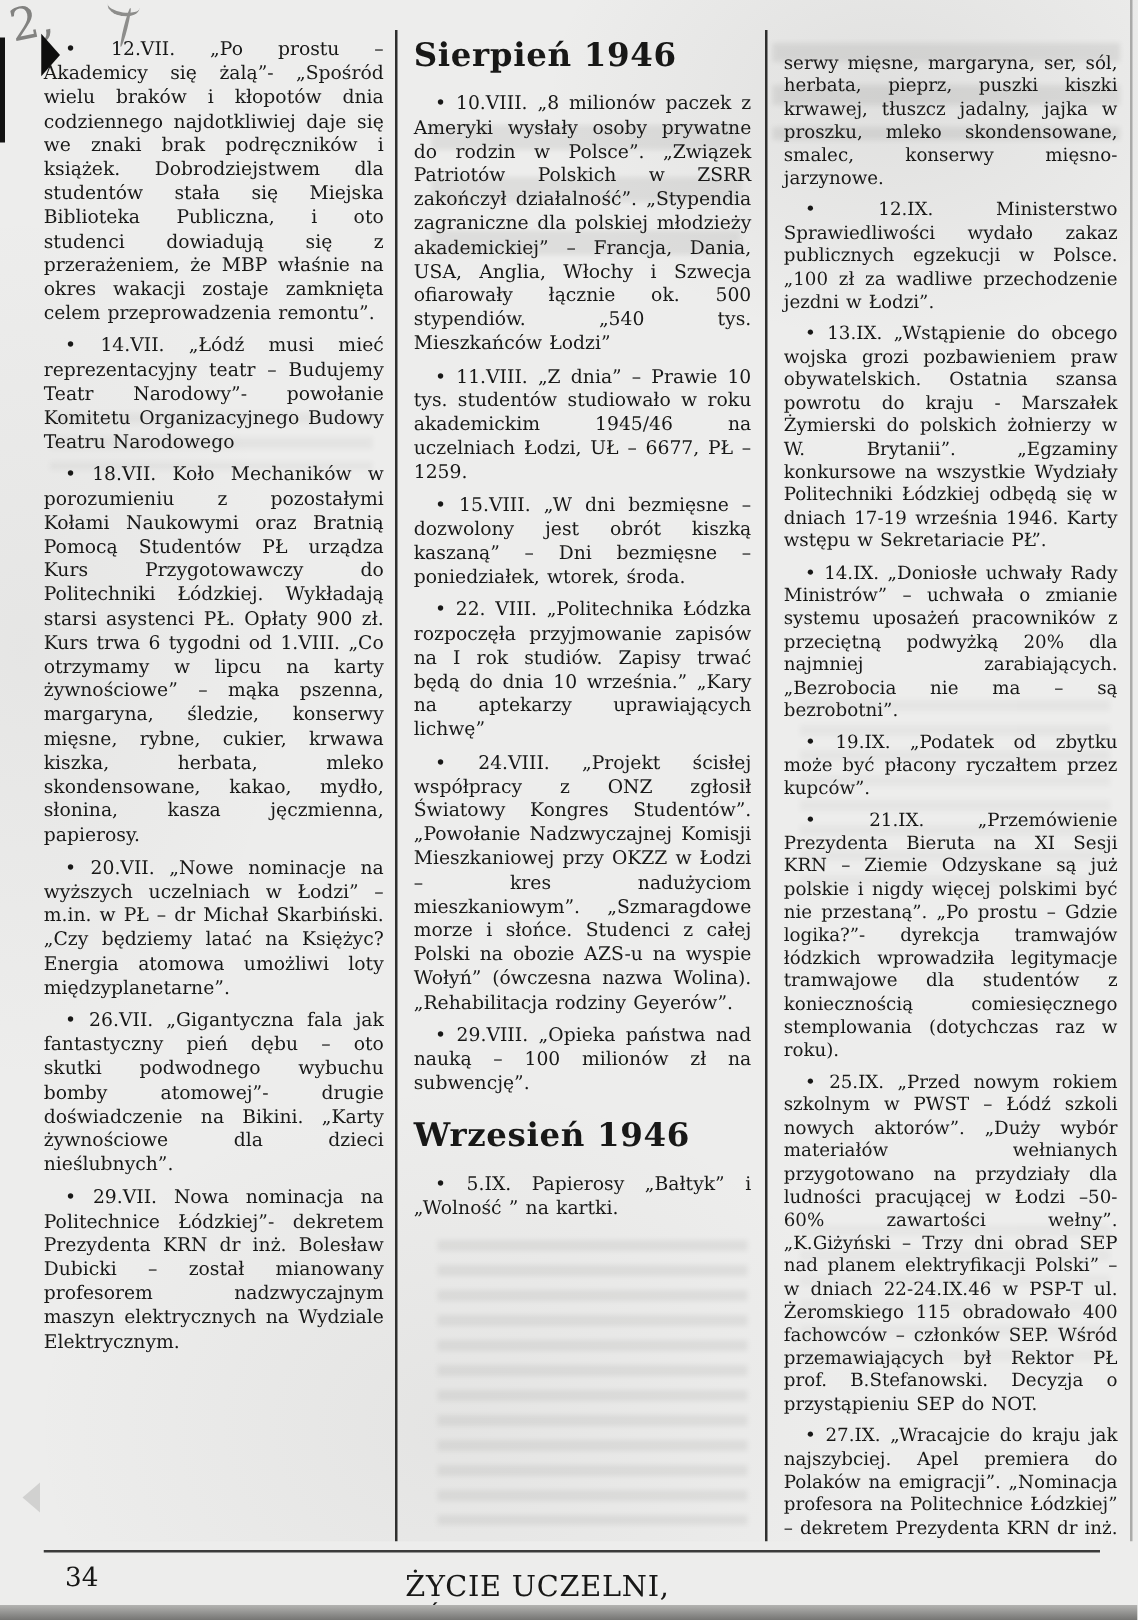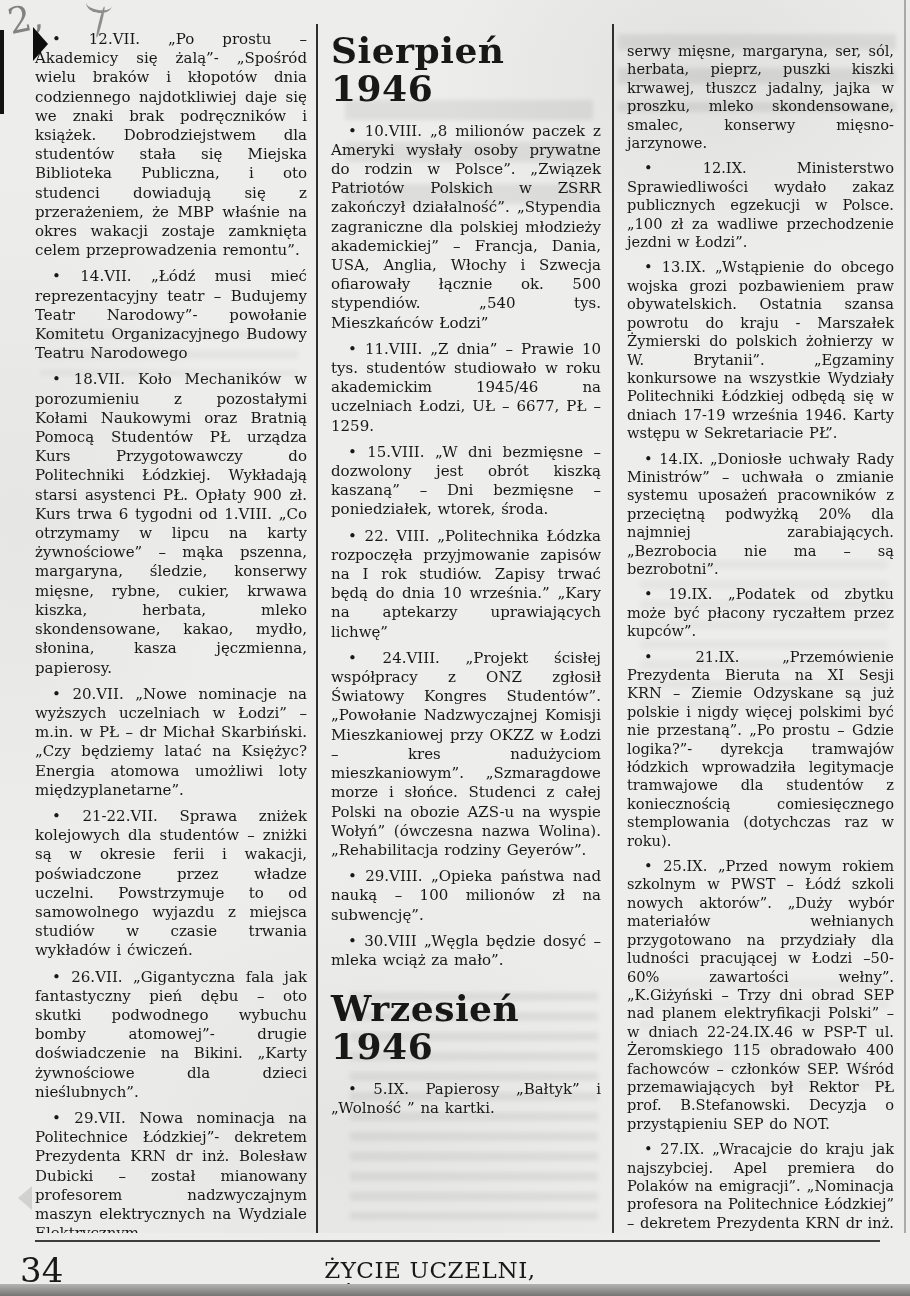--- a/index.html
+++ b/index.html
@@ -12,32 +12,32 @@
       radial-gradient(ellipse 520px 420px at 40% 88%, rgba(110,110,108,.07), transparent 65%),
       radial-gradient(ellipse 300px 500px at 2% 40%, rgba(110,110,108,.06), transparent 70%),
       #ededec;
   }
   .col{position:absolute;text-align:justify;z-index:2;}
   .col p{margin:0 0 7px 0;text-indent:17px;word-spacing:1px;}
   .col p.cont{text-indent:0;}
   #col-left  {left:35px; top:30px; width:272px;font-size:15px;  line-height:19.2px;}
   #col-middle{left:331px;top:32px; width:270px;font-size:15px;  line-height:19.2px;}
   #col-right {left:627px;top:42px; width:267px;font-size:14.6px;line-height:18.4px;}
-  h2.section{font-size:36px;font-weight:bold;margin:0 0 14px 0;text-align:left;
+  h2.section{font-size:26px;font-weight:bold;margin:0 0 14px 0;text-align:left;
              letter-spacing:.5px;line-height:1.05;}
   h2.section.second{margin-top:20px;}
   .vrule{position:absolute;width:2px;background:#2f2f2e;z-index:3;}
   #divider-left {left:316px;top:24px;height:1211px;}
   #divider-right{left:612px;top:24px;height:1215px;}
   #edge-right{position:absolute;left:904px;top:0;width:2px;height:1284px;background:rgba(90,90,88,.45);z-index:3;}
   #edge-topleft{position:absolute;left:0;top:30px;width:4px;height:84px;background:#121212;z-index:3;}
   
   #footer-mask{position:absolute;left:0;top:1233px;width:910px;height:63px;background:#ededec;z-index:5;}
   #footer-rule{position:absolute;left:35px;top:1240px;width:845px;height:2px;background:#3c3c3b;z-index:6;}
-  #page-number{position:absolute;left:20px;top:1250px;font-size:34px;z-index:6;}
+  #page-number{position:absolute;left:52px;top:1250px;font-size:21px;z-index:6;}
   #journal-line{position:absolute;left:250px;top:1257px;width:360px;text-align:center;
                 font-size:23px;letter-spacing:.6px;z-index:6;}
   #bottom-band{position:absolute;left:0;top:1284px;width:910px;height:12px;
                background:linear-gradient(#b3b3b1,#757573);z-index:7;}
   
   #triangle-marker{position:absolute;left:33px;top:27px;width:0;height:0;z-index:4;
       border-top:17px solid transparent;border-bottom:17px solid transparent;
       border-left:15px solid #0e0e0e;}
   #triangle-ghost{position:absolute;left:18px;top:1186px;width:0;height:0;z-index:1;
       border-top:12px solid transparent;border-bottom:12px solid transparent;
@@ -79,34 +79,32 @@
 <div class="ghost" id="ghost-6"></div>
 
 <div class="vrule" id="divider-left"></div>
 <div class="vrule" id="divider-right"></div>
 
 <div class="col" id="col-left">
   <p>• 12.VII. „Po prostu – Akademicy się żalą”- „Spośród wielu braków i kłopotów dnia codziennego najdotkliwiej daje się we znaki brak podręczników i książek. Dobrodziejstwem dla studentów stała się Miejska Biblioteka Publiczna, i oto studenci dowiadują się z przerażeniem, że MBP właśnie na okres wakacji zostaje zamknięta celem przeprowadzenia remontu”.</p>
   <p>• 14.VII. „Łódź musi mieć reprezentacyjny teatr – Budujemy Teatr Narodowy”- powołanie Komitetu Organizacyjnego Budowy Teatru Narodowego</p>
   <p>• 18.VII. Koło Mechaników w porozumieniu z pozostałymi Kołami Naukowymi oraz Bratnią Pomocą Studentów PŁ urządza Kurs Przygotowawczy do Politechniki Łódzkiej. Wykładają starsi asystenci PŁ. Opłaty 900 zł. Kurs trwa 6 tygodni od 1.VIII. „Co otrzymamy w lipcu na karty żywnościowe” – mąka pszenna, margaryna, śledzie, konserwy mięsne, rybne, cukier, krwawa kiszka, herbata, mleko skondensowane, kakao, mydło, słonina, kasza jęczmienna, papierosy.</p>
   <p>• 20.VII. „Nowe nominacje na wyższych uczelniach w Łodzi” – m.in. w PŁ – dr Michał Skarbiński. „Czy będziemy latać na Księżyc? Energia atomowa umożliwi loty międzyplanetarne”.</p>
-  <p>• 21-22.VII. Sprawa zniżek kolejowych dla studentów – zniżki są w okresie ferii i wakacji, poświadczone przez władze uczelni. Powstrzymuje to od samowolnego wyjazdu z miejsca studiów  w czasie trwania wykładów i ćwiczeń.</p>
   <p>• 26.VII. „Gigantyczna fala jak fantastyczny pień dębu – oto skutki podwodnego wybuchu bomby atomowej”- drugie doświadczenie na Bikini. „Karty żywnościowe dla dzieci nieślubnych”.</p>
   <p>• 29.VII. Nowa nominacja na Politechnice Łódzkiej”- dekretem Prezydenta KRN dr inż. Bolesław Dubicki – został mianowany profesorem nadzwyczajnym maszyn elektrycznych na Wydziale Elektrycznym.</p>
 </div>
 
 <div class="col" id="col-middle">
   <h2 class="section">Sierpień 1946</h2>
   <p>• 10.VIII. „8 milionów paczek z Ameryki wysłały osoby prywatne do rodzin w Polsce”. „Związek Patriotów Polskich w ZSRR zakończył działalność”. „Stypendia zagraniczne dla polskiej młodzieży akademickiej” – Francja, Dania, USA, Anglia, Włochy i Szwecja ofiarowały łącznie ok. 500 stypendiów. „540 tys. Mieszkańców Łodzi”</p>
   <p>• 11.VIII. „Z dnia” – Prawie 10 tys. studentów studiowało w roku akademickim 1945/46 na uczelniach Łodzi, UŁ – 6677, PŁ –1259.</p>
   <p>• 15.VIII. „W dni bezmięsne – dozwolony jest obrót kiszką kaszaną” – Dni bezmięsne – poniedziałek, wtorek, środa.</p>
   <p>• 22. VIII. „Politechnika Łódzka rozpoczęła przyjmowanie zapisów na I rok studiów. Zapisy trwać będą do dnia 10 września.” „Kary na aptekarzy uprawiających lichwę”</p>
   <p>• 24.VIII. „Projekt ścisłej współpracy z ONZ zgłosił Światowy Kongres Studentów”. „Powołanie Nadzwyczajnej Komisji Mieszkaniowej przy OKZZ w Łodzi – kres nadużyciom mieszkaniowym”. „Szmaragdowe morze i słońce. Studenci z całej Polski na obozie AZS-u na wyspie Wołyń” (ówczesna nazwa Wolina). „Rehabilitacja rodziny Geyerów”.</p>
   <p>• 29.VIII. „Opieka państwa nad nauką – 100 milionów zł na subwencję”.</p>
-  <p>• 30.VIII „Węgla będzie dosyć – mleka wciąż za mało”.</p>
   <h2 class="section second">Wrzesień 1946</h2>
   <p>• 5.IX. Papierosy „Bałtyk” i „Wolność ” na kartki.</p>
 
 </div>
 
 <div class="col" id="col-right">
   <p class="cont">serwy mięsne, margaryna, ser, sól, herbata, pieprz, puszki kiszki krwawej, tłuszcz jadalny, jajka w proszku, mleko skondensowane, smalec, konserwy mięsno-jarzynowe.</p>
   <p>• 12.IX. Ministerstwo Sprawiedliwości wydało zakaz publicznych egzekucji w Polsce. „100 zł za  wadliwe przechodzenie jezdni w Łodzi”.</p>
   <p>• 13.IX. „Wstąpienie do obcego wojska grozi pozbawieniem praw obywatelskich. Ostatnia szansa powrotu do kraju - Marszałek Żymierski do polskich żołnierzy w W. Brytanii”. „Egzaminy konkursowe na wszystkie Wydziały Politechniki Łódzkiej odbędą się w dniach 17-19 września 1946. Karty wstępu w Sekretariacie PŁ”.</p>
   <p>• 14.IX. „Doniosłe uchwały Rady Ministrów” – uchwała o zmianie systemu uposażeń pracowników z przeciętną podwyżką 20% dla najmniej zarabiających. „Bezrobocia nie ma – są bezrobotni”.</p>

